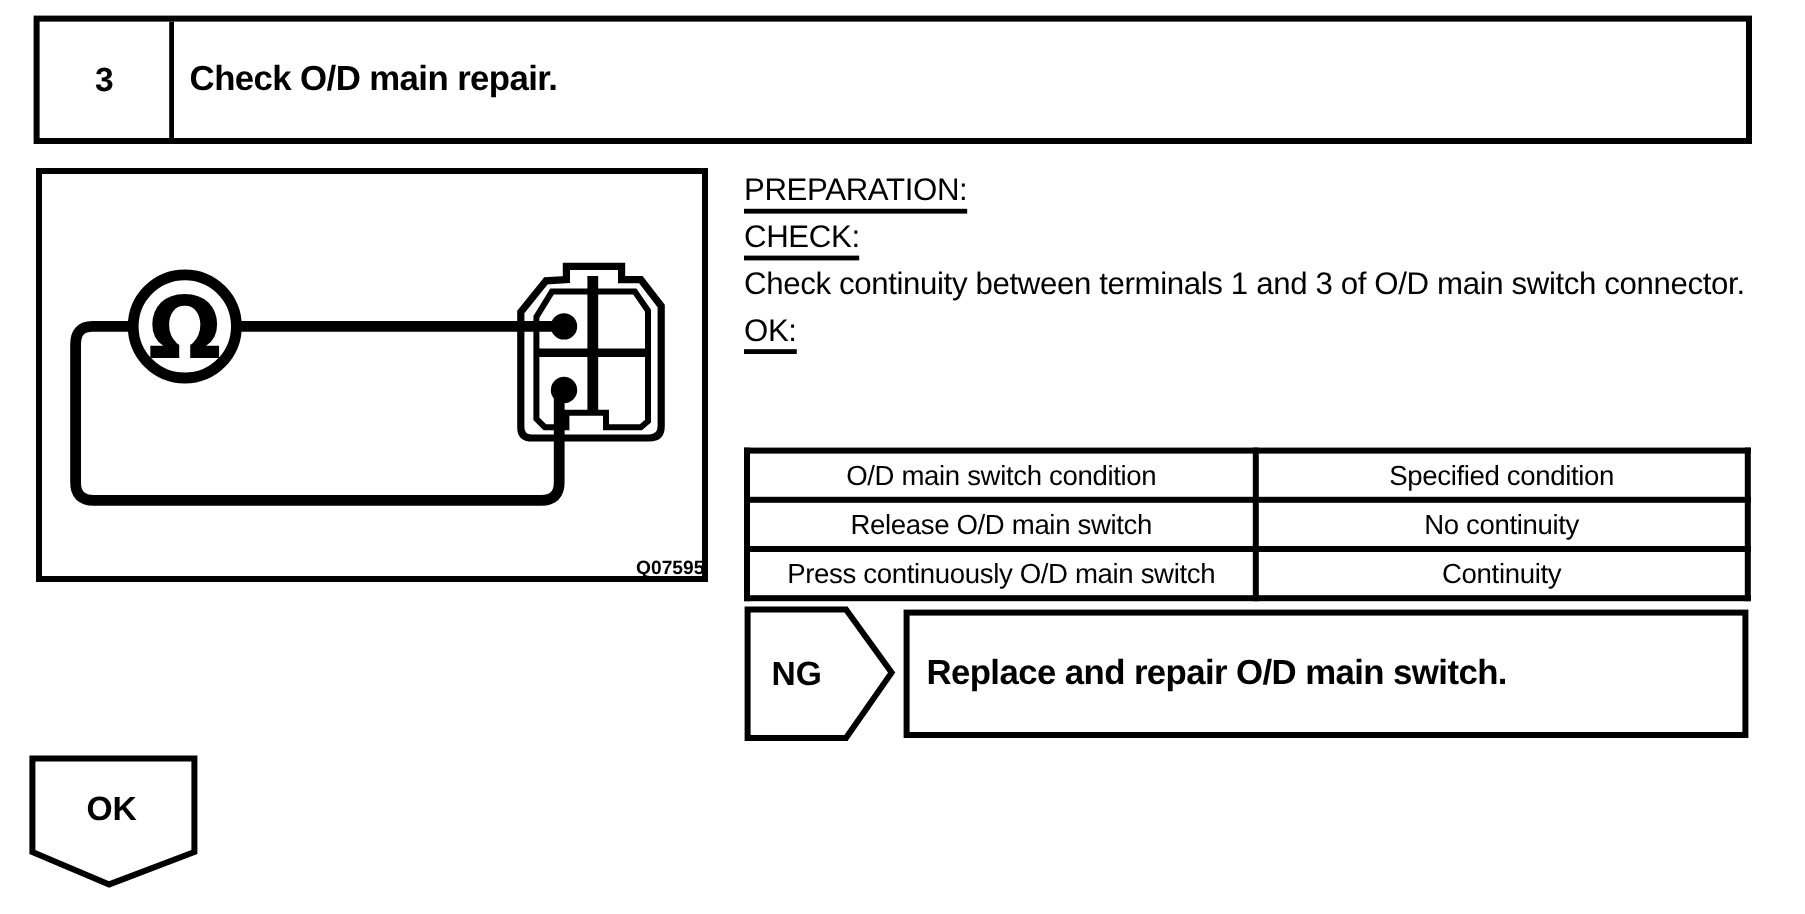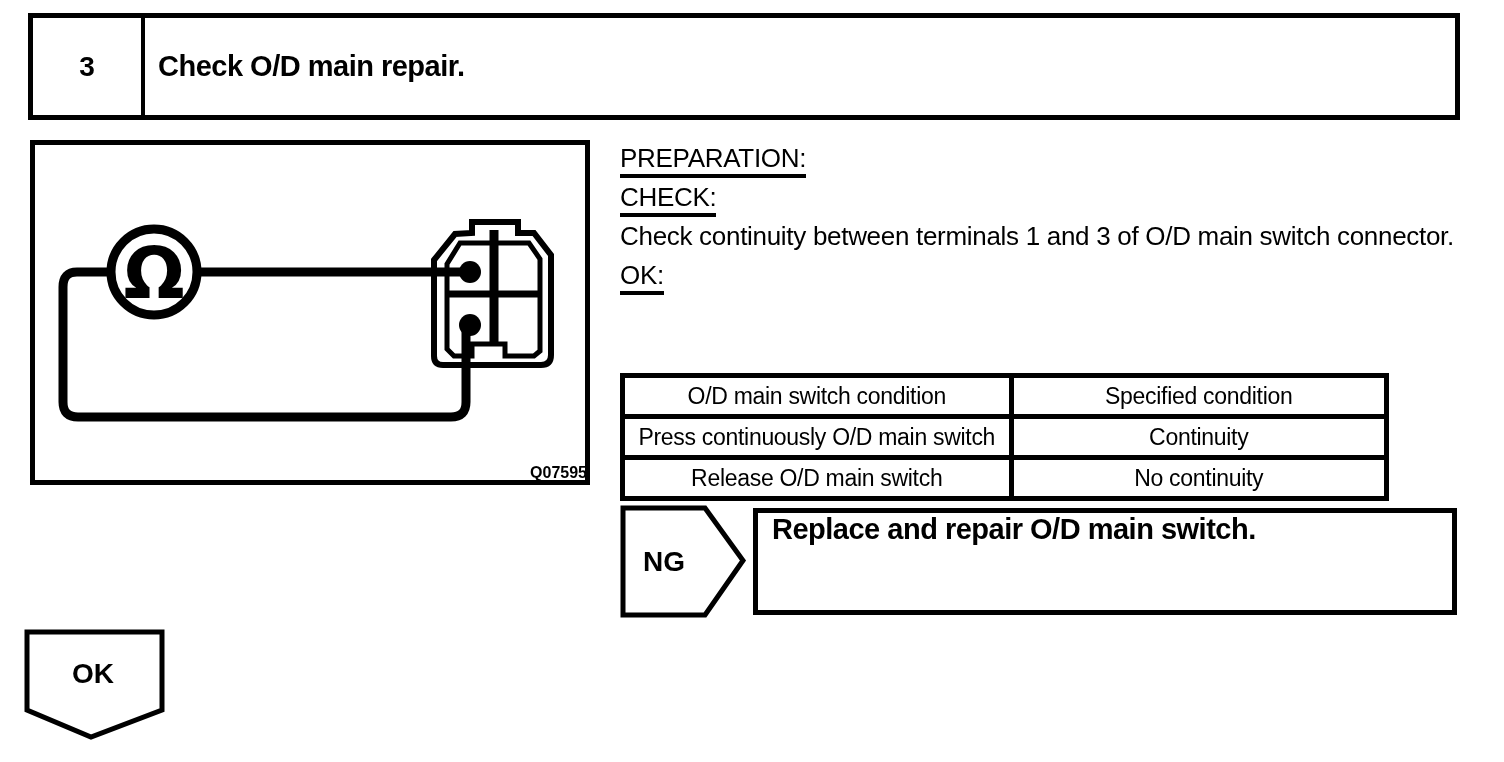--- a/index.html
+++ b/index.html
@@ -29,33 +29,33 @@
   .figure-box svg{position:absolute;left:-5px;top:-5px;}
   
   .instructions{
     position:absolute;left:620px;top:139px;width:845px;
     font-size:26px;line-height:39px;letter-spacing:-0.3px;
   }
   .instructions .heading{font-weight:400;}
   .uline{display:inline-block;border-bottom:4px solid #000;padding-bottom:0px;line-height:31px;}
   
   .spec-table{
-    position:absolute;left:620px;top:373px;width:769px;
+    position:absolute;left:620px;top:373px;width:839px;
     border-collapse:collapse;table-layout:fixed;
   }
   .spec-table th,.spec-table td{
     border:5px solid #000;height:36px;text-align:center;vertical-align:middle;
     font-size:23px;font-weight:400;letter-spacing:-0.3px;padding:0;
   }
   .col-a{width:50.2%;}
   
   .ng-arrow{position:absolute;left:618px;top:503px;}
   .ng-box{
     position:absolute;left:753px;top:508px;width:704px;height:107px;
-    border:5px solid #000;box-sizing:border-box;display:flex;align-items:flex-start;
+    border:5px solid #000;box-sizing:border-box;display:flex;align-items:center;
     padding-left:14px;font-size:29px;font-weight:700;letter-spacing:-0.5px;
   }
   
   .ok-arrow{position:absolute;left:22px;top:627px;}
   .flow-label{
     font-family:"Liberation Sans","DejaVu Sans",sans-serif;
     font-size:28px;font-weight:700;
   }
   .fig-label{
     font-family:"Liberation Sans","DejaVu Sans",sans-serif;
@@ -109,26 +109,26 @@
     <div class="heading"><span class="uline">OK:</span></div>
   </div>
 
   <table class="spec-table">
     <tbody>
       <tr>
         <th class="col-a">O/D main switch condition</th>
         <th>Specified condition</th>
       </tr>
       <tr>
+        <td>Release O/D main switch</td>
+        <td>No continuity</td>
+      </tr>
+      <tr>
         <td>Press continuously O/D main switch</td>
         <td>Continuity</td>
-      </tr>
-      <tr>
-        <td>Release O/D main switch</td>
-        <td>No continuity</td>
       </tr>
     </tbody>
   </table>
 
   <svg class="ng-arrow" width="132" height="118" viewBox="0 0 132 118">
     <polygon points="5,5 87,5 125,57.5 87,112 5,112" fill="#fff" stroke="#000" stroke-width="5" stroke-linejoin="miter"></polygon>
     <text class="flow-label" x="46" y="68" text-anchor="middle">NG</text>
   </svg>
   <div class="ng-box">
     <span>Replace and repair O/D main switch.</span>

